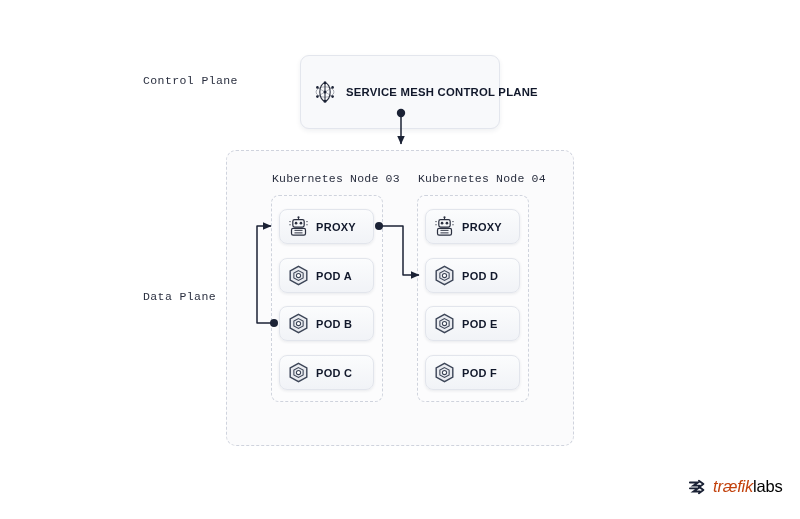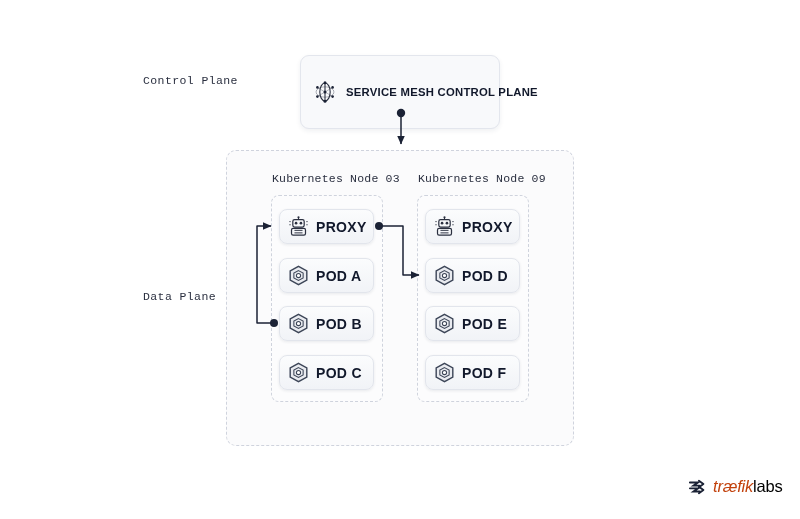--- a/index.html
+++ b/index.html
@@ -100,21 +100,21 @@
     background: linear-gradient(180deg, #fbfcfd 0%, #f1f3f7 100%);
     border: 1px solid #e2e5ec;
     border-radius: 8px;
     box-shadow: 0 1px 3px rgba(30,40,70,0.09);
     display: flex;
     align-items: center;
     padding-left: 8px;
     box-sizing: border-box;
   }
   .chip .chip-label {
-    font-size: 14px;
+    font-size: 11px;
     font-weight: bold;
     letter-spacing: 0.3px;
     color: #11182b;
     margin-left: 7px;
     white-space: nowrap;
   }
   .chip-icon {
     width: 21px;
     height: 21px;
     flex: 0 0 21px;
@@ -179,21 +179,21 @@
       <circle cx="19.6" cy="16.6" r="1.3" fill="#1b2235"></circle>
       <circle cx="12" cy="12" r="1.5" fill="#1b2235"></circle>
     </svg>
   </span>
   <span class="cp-text">SERVICE MESH CONTROL PLANE</span>
 </div>
 
 <div id="data-plane-box"></div>
 
 <div class="node-title" id="node-title-0">Kubernetes Node 03</div>
-<div class="node-title" id="node-title-1">Kubernetes Node 09</div>
+<div class="node-title" id="node-title-1">Kubernetes Node 04</div>
 
 <div class="node-box" id="node-box-0"></div>
 <div class="node-box" id="node-box-1"></div>
 
 <div class="chip col-0 row-0">
   <span class="chip-icon">
     <svg viewBox="0 0 24 24" width="21" height="21" aria-hidden="true">
       <line x1="12" y1="1.5" x2="12" y2="4" stroke="#2b3040" stroke-width="1.2"></line>
       <circle cx="12" cy="1.6" r="1.2" fill="#2b3040"></circle>
       <rect x="5.5" y="4.2" width="13" height="8.5" rx="2" fill="none" stroke="#2b3040" stroke-width="1.4"></rect>

